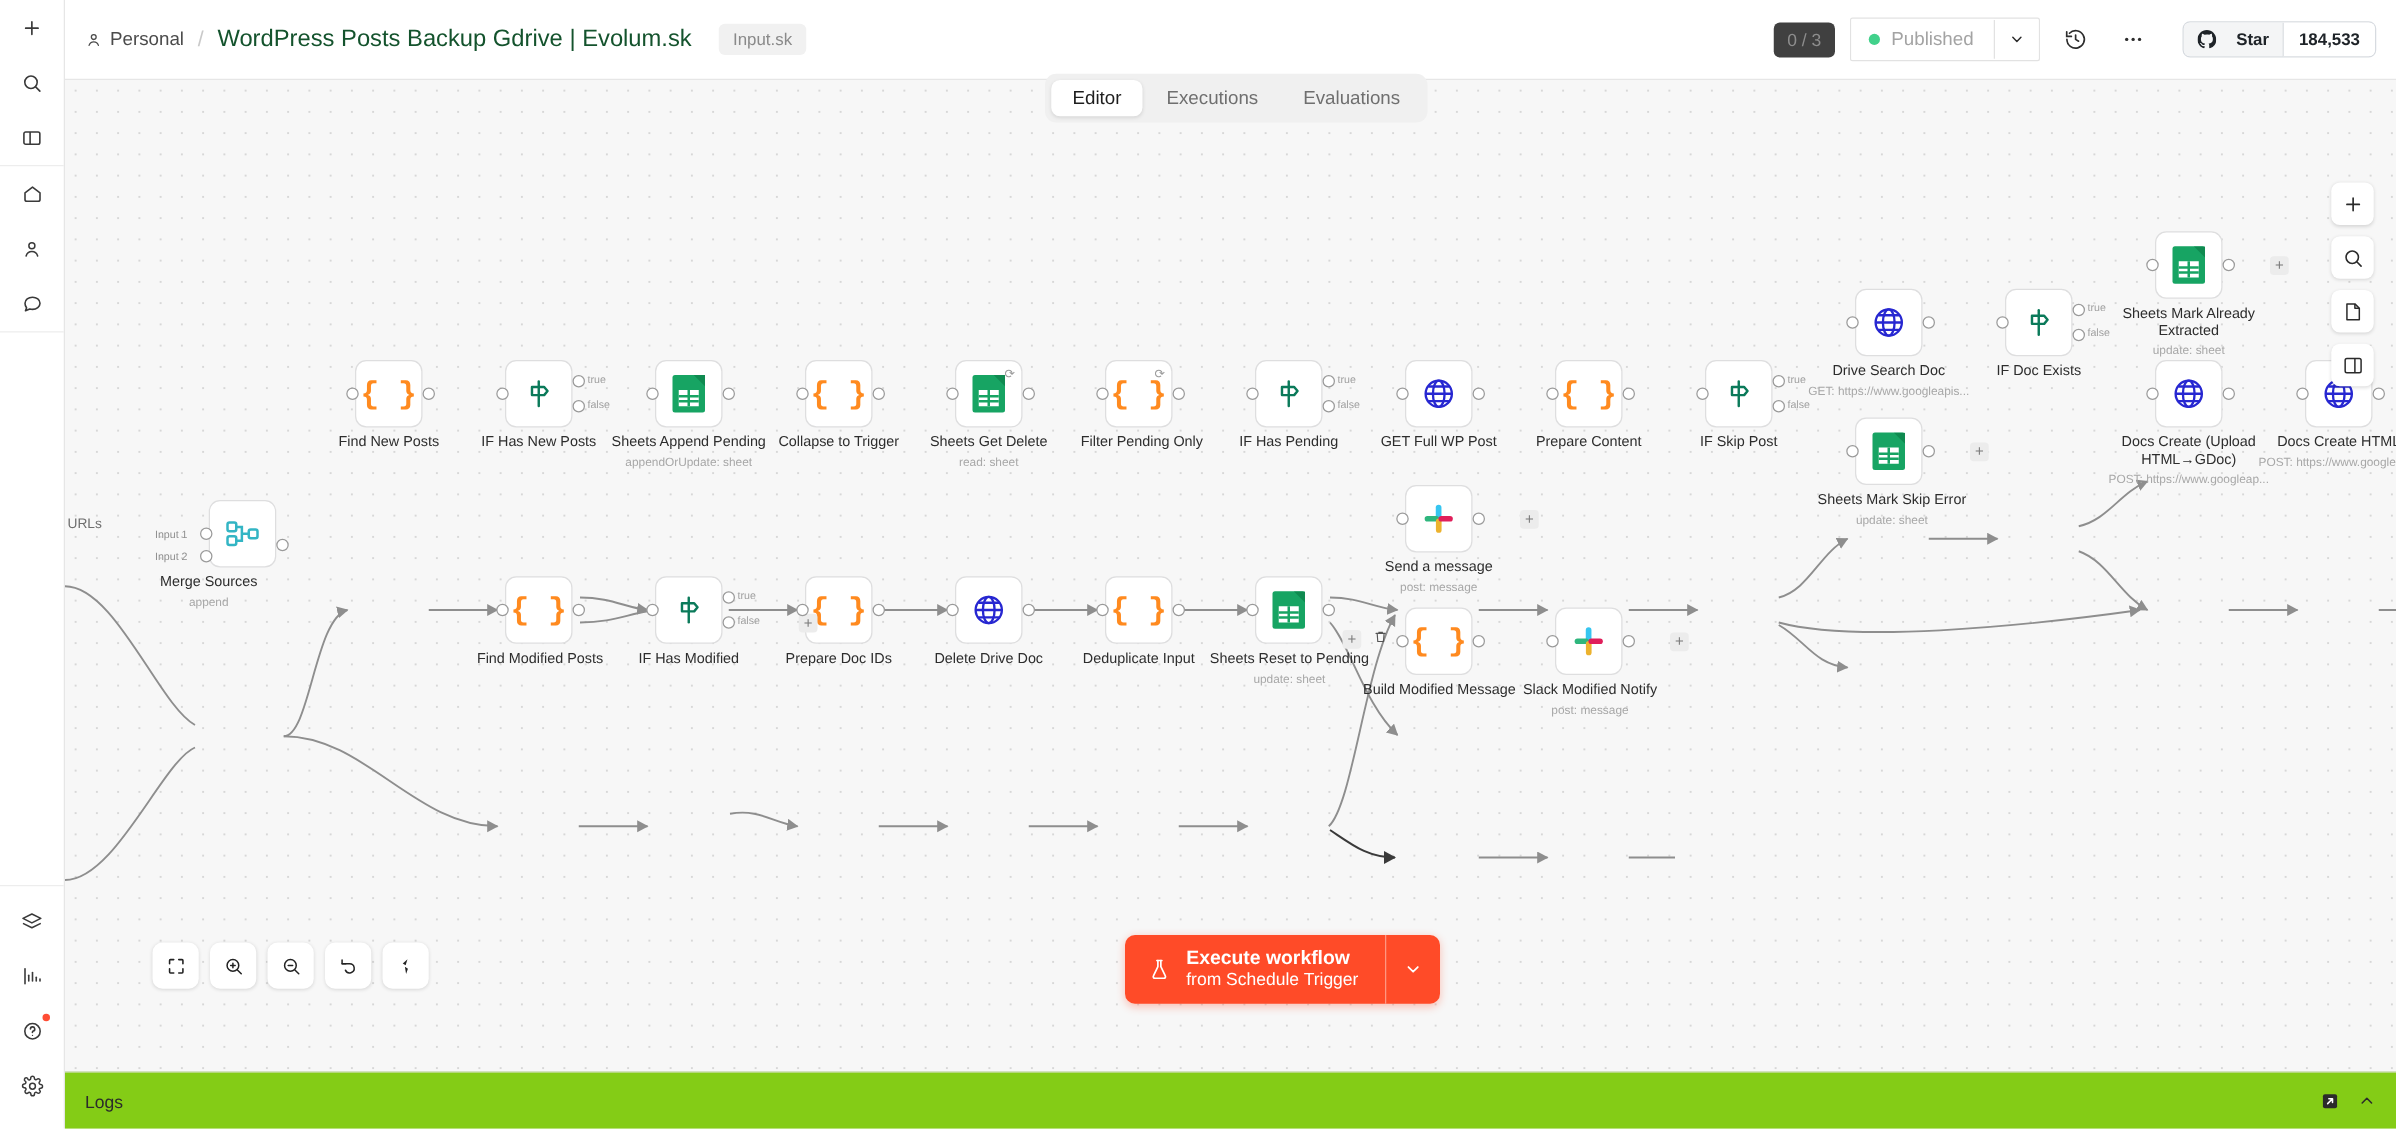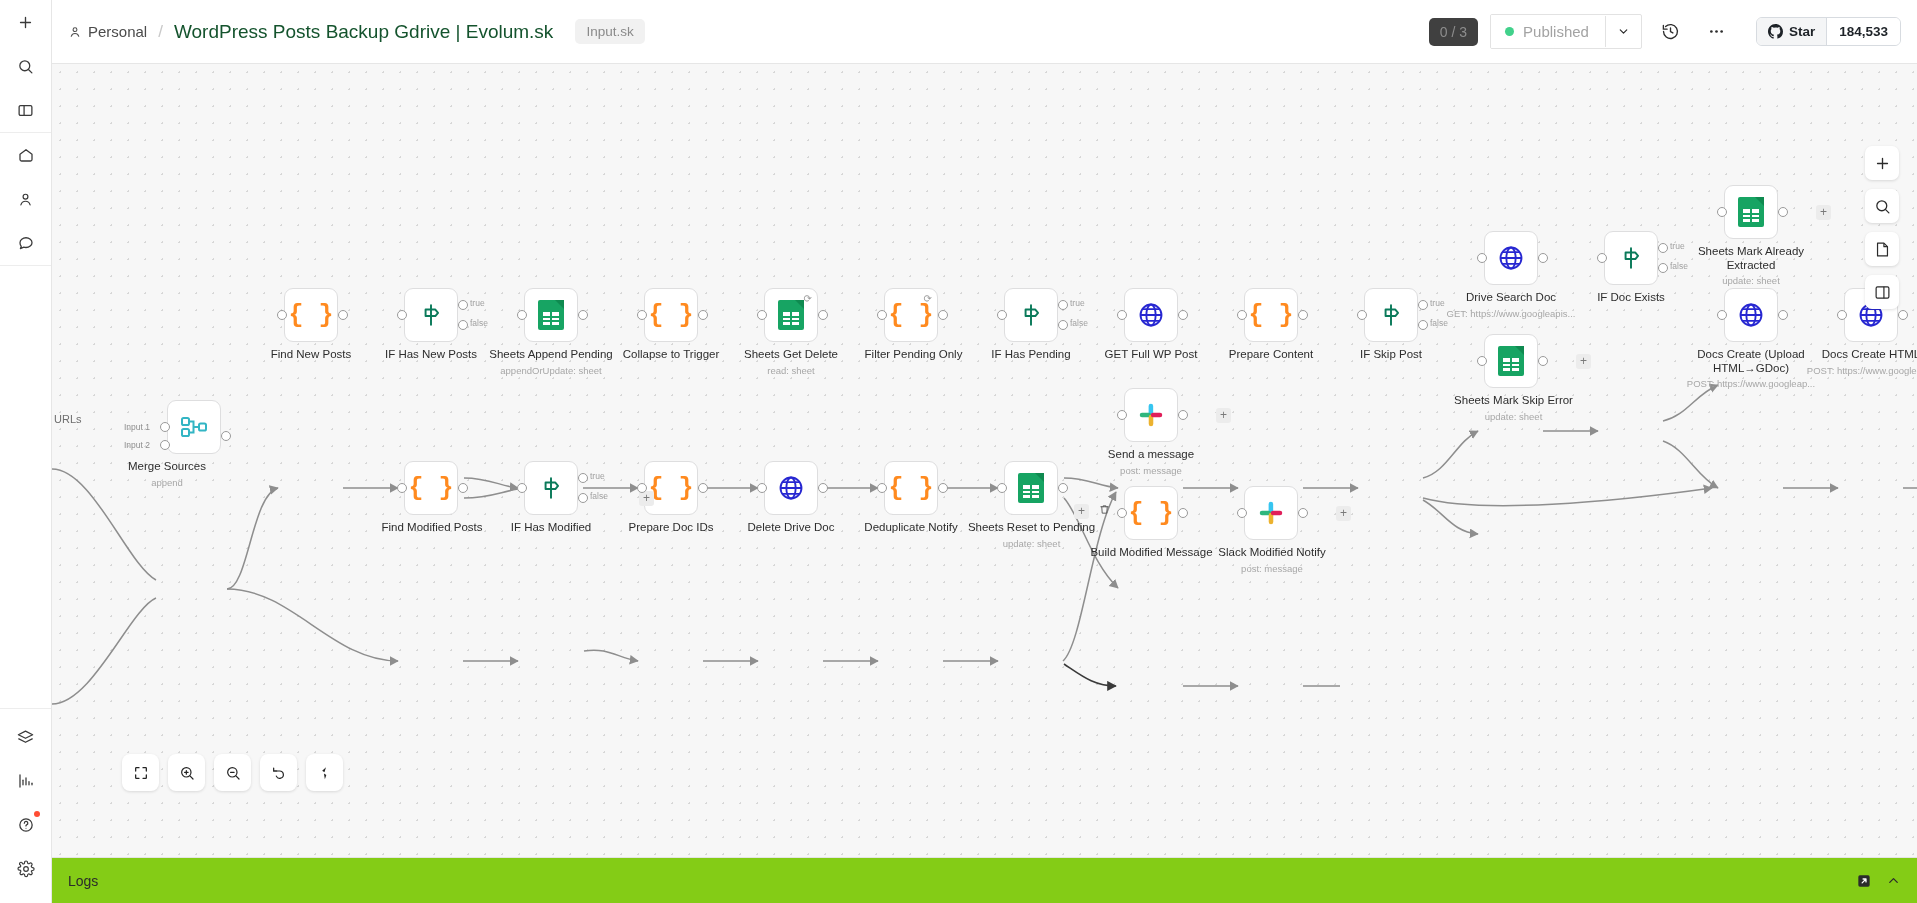--- a/index.html
+++ b/index.html
@@ -66,21 +66,21 @@
   }
   .icon-btn {
     width: 34px; height: 34px; display: flex; align-items: center; justify-content: center;
     border-radius: 6px; cursor: pointer; color: #2d2d2d;
   }
   .gh-star {
     display: flex; align-items: stretch; border: 1px solid #d7dbe0;
     border-radius: 6px; overflow: hidden; margin-left: 10px; font-size: 13.5px;
   }
   .gh-left {
-    display: flex; align-items: flex-end; gap: 6px; padding: 6px 11px;
+    display: flex; align-items: flex-end; gap: 16px; padding: 6px 11px;
     background: #f4f5f6; color: #1e2328; font-weight: bold; cursor: pointer;
   }
   .gh-right {
     padding: 6px 12px; background: #fff; color: #1e2328; font-weight: bold;
     border-left: 1px solid #d7dbe0; cursor: pointer;
   }
 
   
   #tabs {
     position: absolute; left: 836px; top: 59px;
@@ -327,20 +327,25 @@
           <svg width="15" height="15" viewBox="0 0 16 16" fill="#1e2328">
               <path d="M8 0C3.58 0 0 3.58 0 8c0 3.54 2.29 6.53 5.47 7.59.4.07.55-.17.55-.38 0-.19-.01-.82-.01-1.49-2.01.37-2.53-.49-2.69-.94-.09-.23-.48-.94-.82-1.13-.28-.15-.68-.52-.01-.53.63-.01 1.08.58 1.23.82.72 1.21 1.87.87 2.33.66.07-.52.28-.87.51-1.07-1.78-.2-3.64-.89-3.64-3.95 0-.87.31-1.59.82-2.15-.08-.2-.36-1.02.08-2.12 0 0 .67-.21 2.2.82a7.4 7.4 0 0 1 2-.27c.68 0 1.36.09 2 .27 1.53-1.04 2.2-.82 2.2-.82.44 1.1.16 1.92.08 2.12.51.56.82 1.27.82 2.15 0 3.07-1.87 3.75-3.65 3.95.29.25.54.73.54 1.48 0 1.07-.01 1.93-.01 2.2 0 .21.15.46.55.38A8.01 8.01 0 0 0 16 8c0-4.42-3.58-8-8-8z"></path>
             </svg>
           <span>Star</span>
         </div>
         <div class="gh-right">184,533</div>
       </div>
     </div>
   </div>
 
+  <div id="tabs">
+    <div class="tab active">Editor</div>
+    <div class="tab">Executions</div>
+    <div class="tab">Evaluations</div>
+  </div>
 
   <div id="canvas">
 
     <svg id="edges">
       <defs>
         <marker id="arw" markerWidth="7" markerHeight="7" refX="5.5" refY="3.2" orient="auto">
           <path d="M0,0 L6,3.2 L0,6.4 z" fill="#8e8e8e"></path>
         </marker>
         <marker id="arwd" markerWidth="7" markerHeight="7" refX="5.5" refY="3.2" orient="auto">
           <path d="M0,0 L6,3.2 L0,6.4 z" fill="#3a3a3a"></path>
@@ -691,21 +696,21 @@
     <div class="node-caption" style="left:669px; top:457px; width:140px;">
       <span>Delete Drive Doc</span>
     </div>
 
     <div class="node" style="left:832px; top:397px;">
       <span class="g-code">{ }</span>
     </div>
     <span class="port" style="left:825px; top:419px;"></span>
     <span class="port" style="left:886px; top:419px;"></span>
     <div class="node-caption" style="left:789px; top:457px; width:140px;">
-      <span>Deduplicate Notify</span>
+      <span>Deduplicate Input</span>
     </div>
 
     <div class="node" style="left:952px; top:397px;">
       <div class="sheet-ico">
           <div class="body"></div>
           <div class="fold"></div>
           <div class="grid"></div>
         </div>
     </div>
     <span class="port" style="left:945px; top:419px;"></span>
@@ -800,20 +805,37 @@
           </svg>
       </div>
       <div class="zb-btn">
         <svg width="16" height="16" viewBox="0 0 24 24" fill="currentColor">
             <path d="M13.5 3.5l-2.3 7.4-3.4-2.2 5.7-5.2z"></path>
             <path d="M10.4 12.6l3.6 2.3-2.2 6.3-1.4-8.6z"></path>
           </svg>
       </div>
     </div>
 
+    <div id="exec">
+      <div class="exec-main">
+        <svg width="19" height="21" viewBox="0 0 24 24" fill="none" stroke="#fff" stroke-width="1.7" stroke-linecap="round" stroke-linejoin="round">
+            <path d="M9.5 3h5"></path>
+            <path d="M10.5 3v6.2L6 18.6A1.6 1.6 0 0 0 7.4 21h9.2a1.6 1.6 0 0 0 1.4-2.4L13.5 9.2V3"></path>
+          </svg>
+        <div class="exec-txt">
+          <div class="exec-l1">Execute workflow</div>
+          <div class="exec-l2">from Schedule Trigger</div>
+        </div>
+      </div>
+      <div class="exec-caret">
+        <svg width="15" height="15" viewBox="0 0 24 24" fill="none" stroke="#fff" stroke-width="2.2" stroke-linecap="round" stroke-linejoin="round">
+            <path d="M6 9l6 6 6-6"></path>
+          </svg>
+      </div>
+    </div>
   </div>
 
   <div id="logs">
     <span class="logs-title">Logs</span>
     <div class="logs-right">
       <span style="display:flex;">
         <svg width="16" height="16" viewBox="0 0 24 24" fill="none" stroke="currentColor" stroke-width="1.9" stroke-linecap="round" stroke-linejoin="round">
             <rect x="3.5" y="3.5" width="17" height="17" rx="2.4" fill="currentColor" stroke="none"></rect>
             <path d="M9.2 14.8L15 9m0 0H10.6M15 9v4.4" stroke="#fff"></path>
           </svg>

